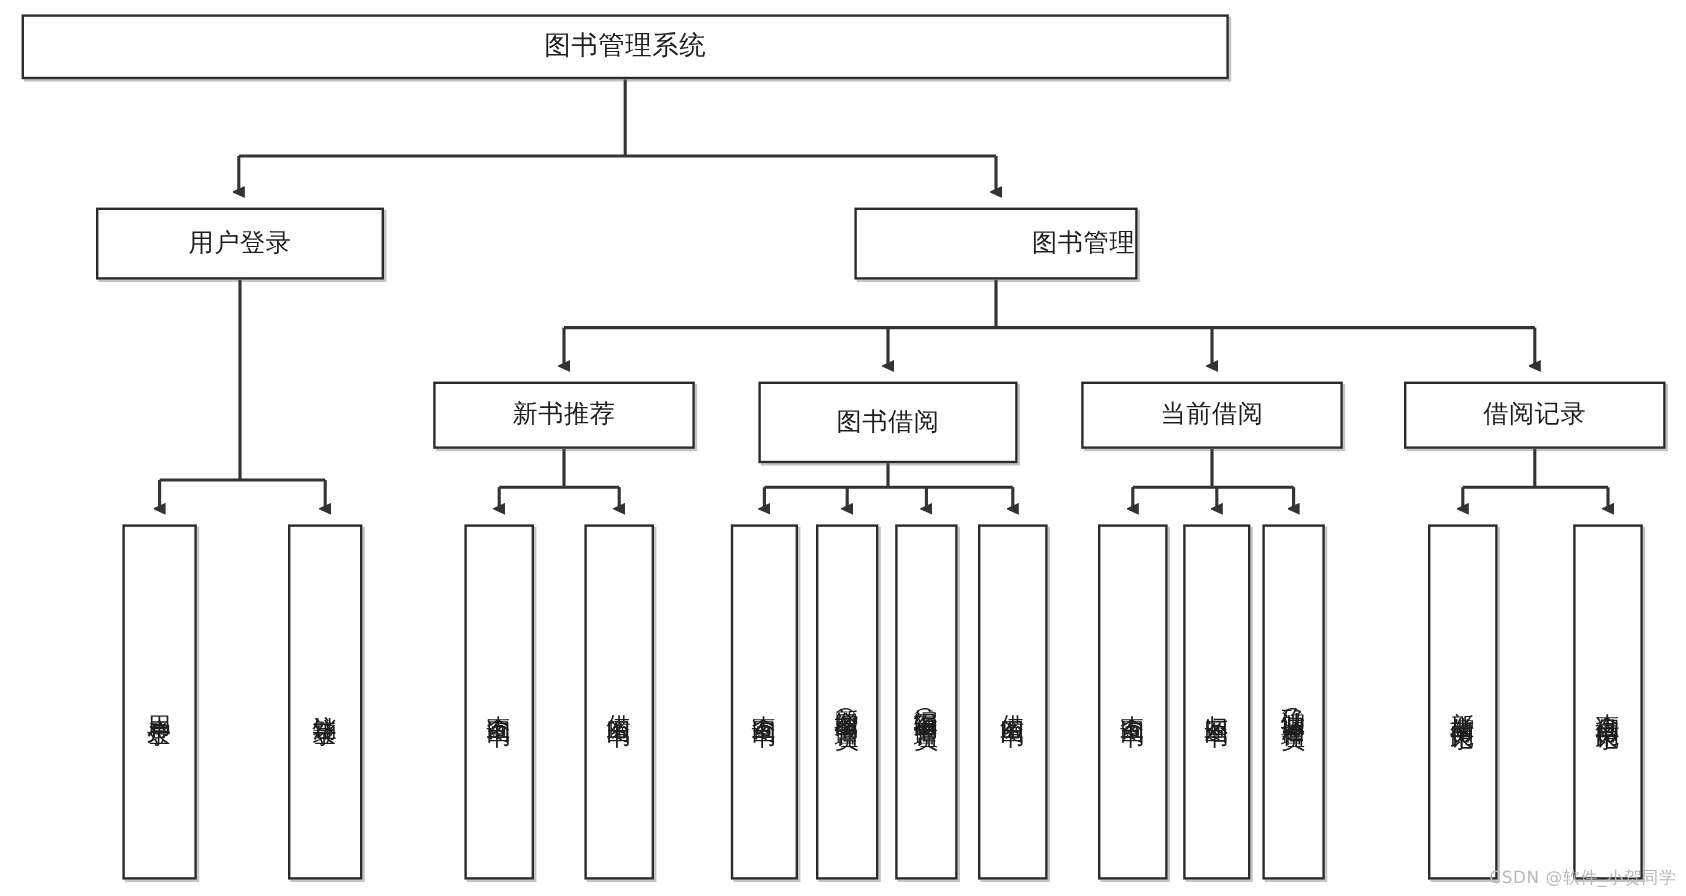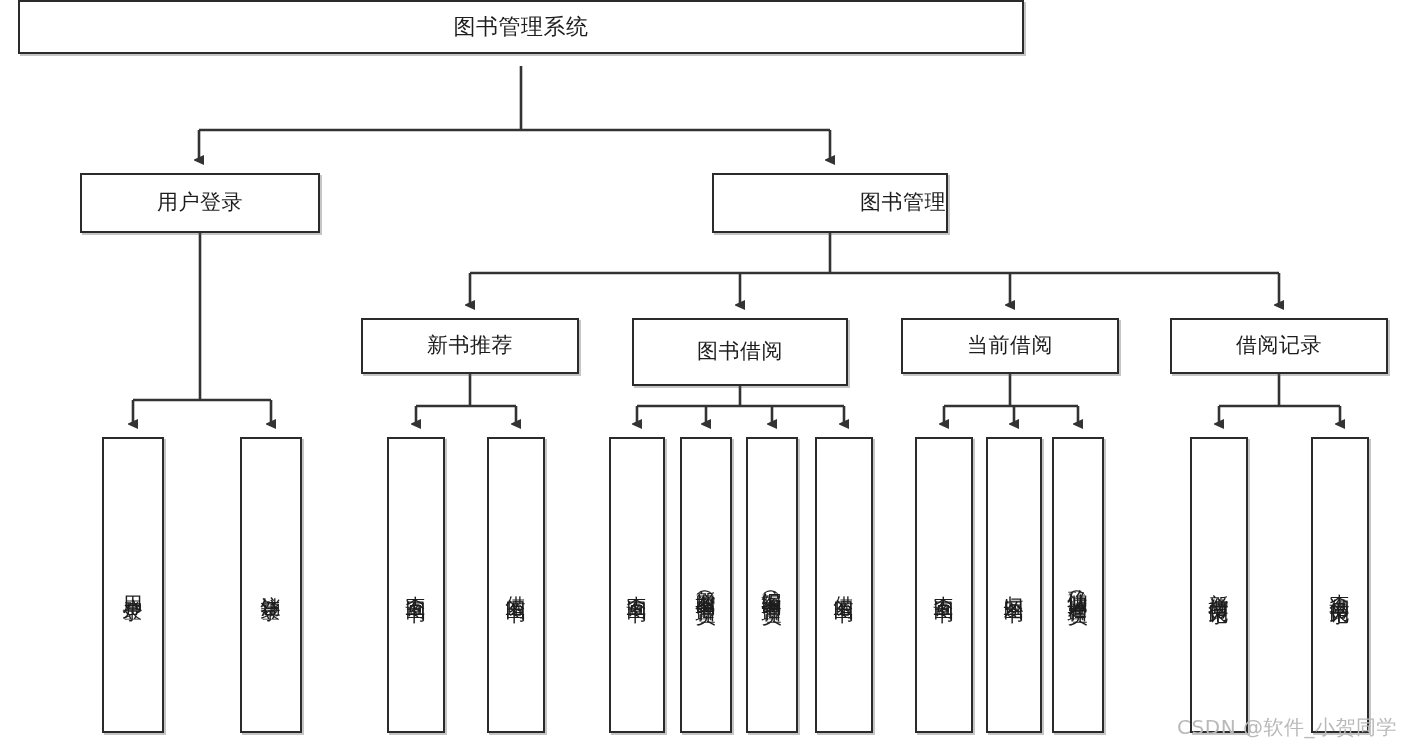--- a/index.html
+++ b/index.html
@@ -54,21 +54,21 @@
   }
   .node-box.root .node-label { font-size: 22px; }
   .node-box.lvl1 .node-label { font-size: 21px; }
   .node-box.lvl2 .node-label { font-size: 21px; }
 
   #watermark {
     position: absolute;
     right: 8px;
     bottom: 6px;
     color: #b9b9b9;
-    font-size: 20px;
+    font-size: 14px;
     letter-spacing: 0.5px;
     white-space: nowrap;
     pointer-events: none;
   }
 </style>
 </head>
 <body>
 
 <div id="canvas">
 
@@ -108,21 +108,21 @@
       <path d="M 944 406 L 944 424" marker-end="url(#arrow)"></path>
       <path d="M 1014 406 L 1014 424" marker-end="url(#arrow)"></path>
       <path d="M 1078 406 L 1078 424" marker-end="url(#arrow)"></path>
 
       <path d="M 1279 374 L 1279 406 M 1219 406 L 1340 406"></path>
       <path d="M 1219 406 L 1219 424" marker-end="url(#arrow)"></path>
       <path d="M 1340 406 L 1340 424" marker-end="url(#arrow)"></path>
     </g>
   </svg>
 
-  <div class="node-box root" style="left:18px; top:0; width:1006px; height:54px;">
+  <div class="node-box root" style="left:18px; top:12px; width:1006px; height:54px;">
     <span class="node-label">图书管理系统</span>
   </div>
 
   <div class="node-box lvl1" style="left:80px; top:173px; width:240px; height:60px;">
     <span class="node-label">用户登录</span>
   </div>
   <div class="node-box lvl1" style="left:712px; top:173px; width:236px; height:60px;justify-content:flex-end;">
     <span class="node-label">图书管理</span>
   </div>
 

